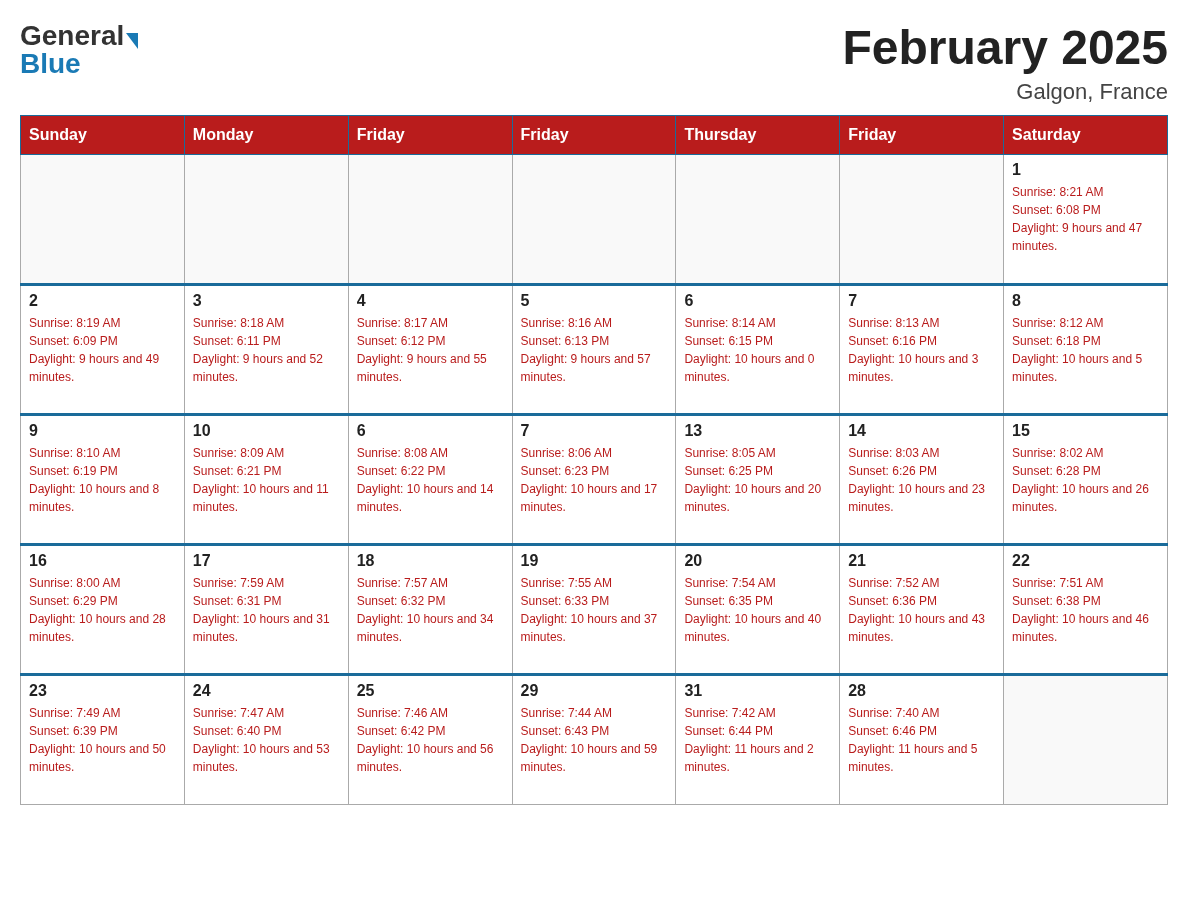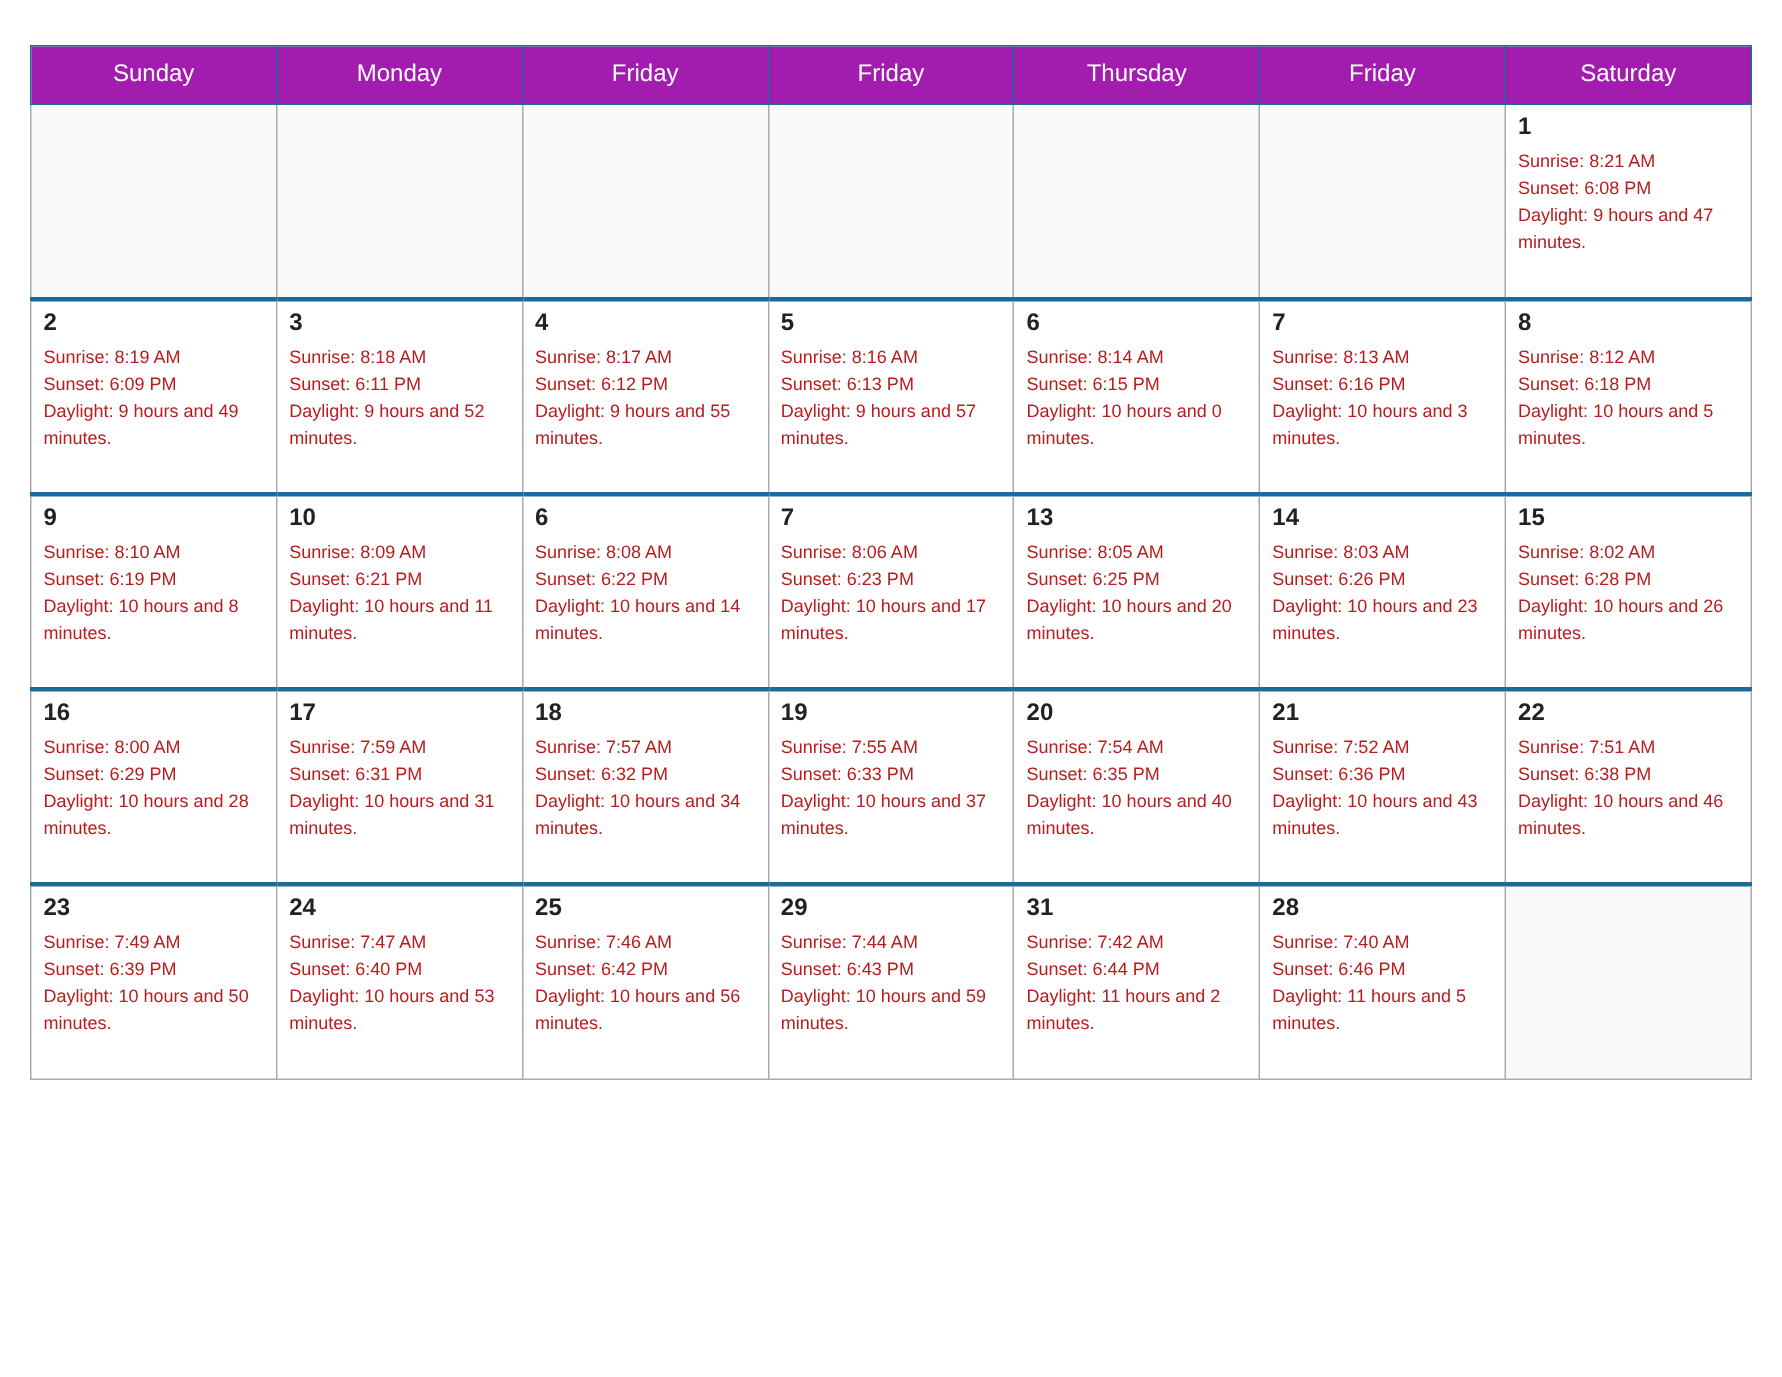--- a/index.html
+++ b/index.html
@@ -33,26 +33,26 @@
       font-size: 22px;
       color: #444;
       margin-top: 4px;
     }
     .calendar {
       width: 100%;
       border-collapse: collapse;
       margin-top: 10px;
     }
     .calendar thead tr th {
-      background-color: #a21caf;
+      background-color: #b91c1c;
       color: #fff;
       padding: 10px 8px;
-      text-align: center;
+      text-align: left;
       font-size: 16px;
-      font-weight: normal;
+      font-weight: bold;
       border: 1px solid #1a6b9a;
     }
     .calendar tbody tr td {
       border: 1px solid #aaa;
       vertical-align: top;
       padding: 6px 8px;
       width: 14.28%;
       min-height: 110px;
       height: 130px;
       background: #fff;
@@ -72,20 +72,30 @@
       line-height: 1.5;
     }
     .border-top-blue {
       border-top: 3px solid #1a6b9a !important;
     }
   </style>
 </head>
 <body>
 
 <div class="header">
+  <div class="logo">
+    <div class="logo-top">
+      <span style="font-size:28px;font-weight:bold;color:#333;">General</span><span style="display:inline-block;margin-left:2px;vertical-align:middle;width:0;height:0;border-left:12px solid transparent;border-bottom:0px;border-top:16px solid #1a7ab5;"></span>
+    </div>
+    <div style="font-size:28px;font-weight:bold;color:#1a7ab5;margin-top:-4px;">Blue</div>
+  </div>
+  <div class="title-section">
+    <div class="calendar-title">February 2025</div>
+    <div class="calendar-subtitle">Galgon, France</div>
+  </div>
 </div>
 
 <table class="calendar">
   <thead>
     <tr id="dow-row">
         <th>Sunday</th>
         <th>Monday</th>
         <th>Friday</th>
         <th>Friday</th>
         <th>Thursday</th>

